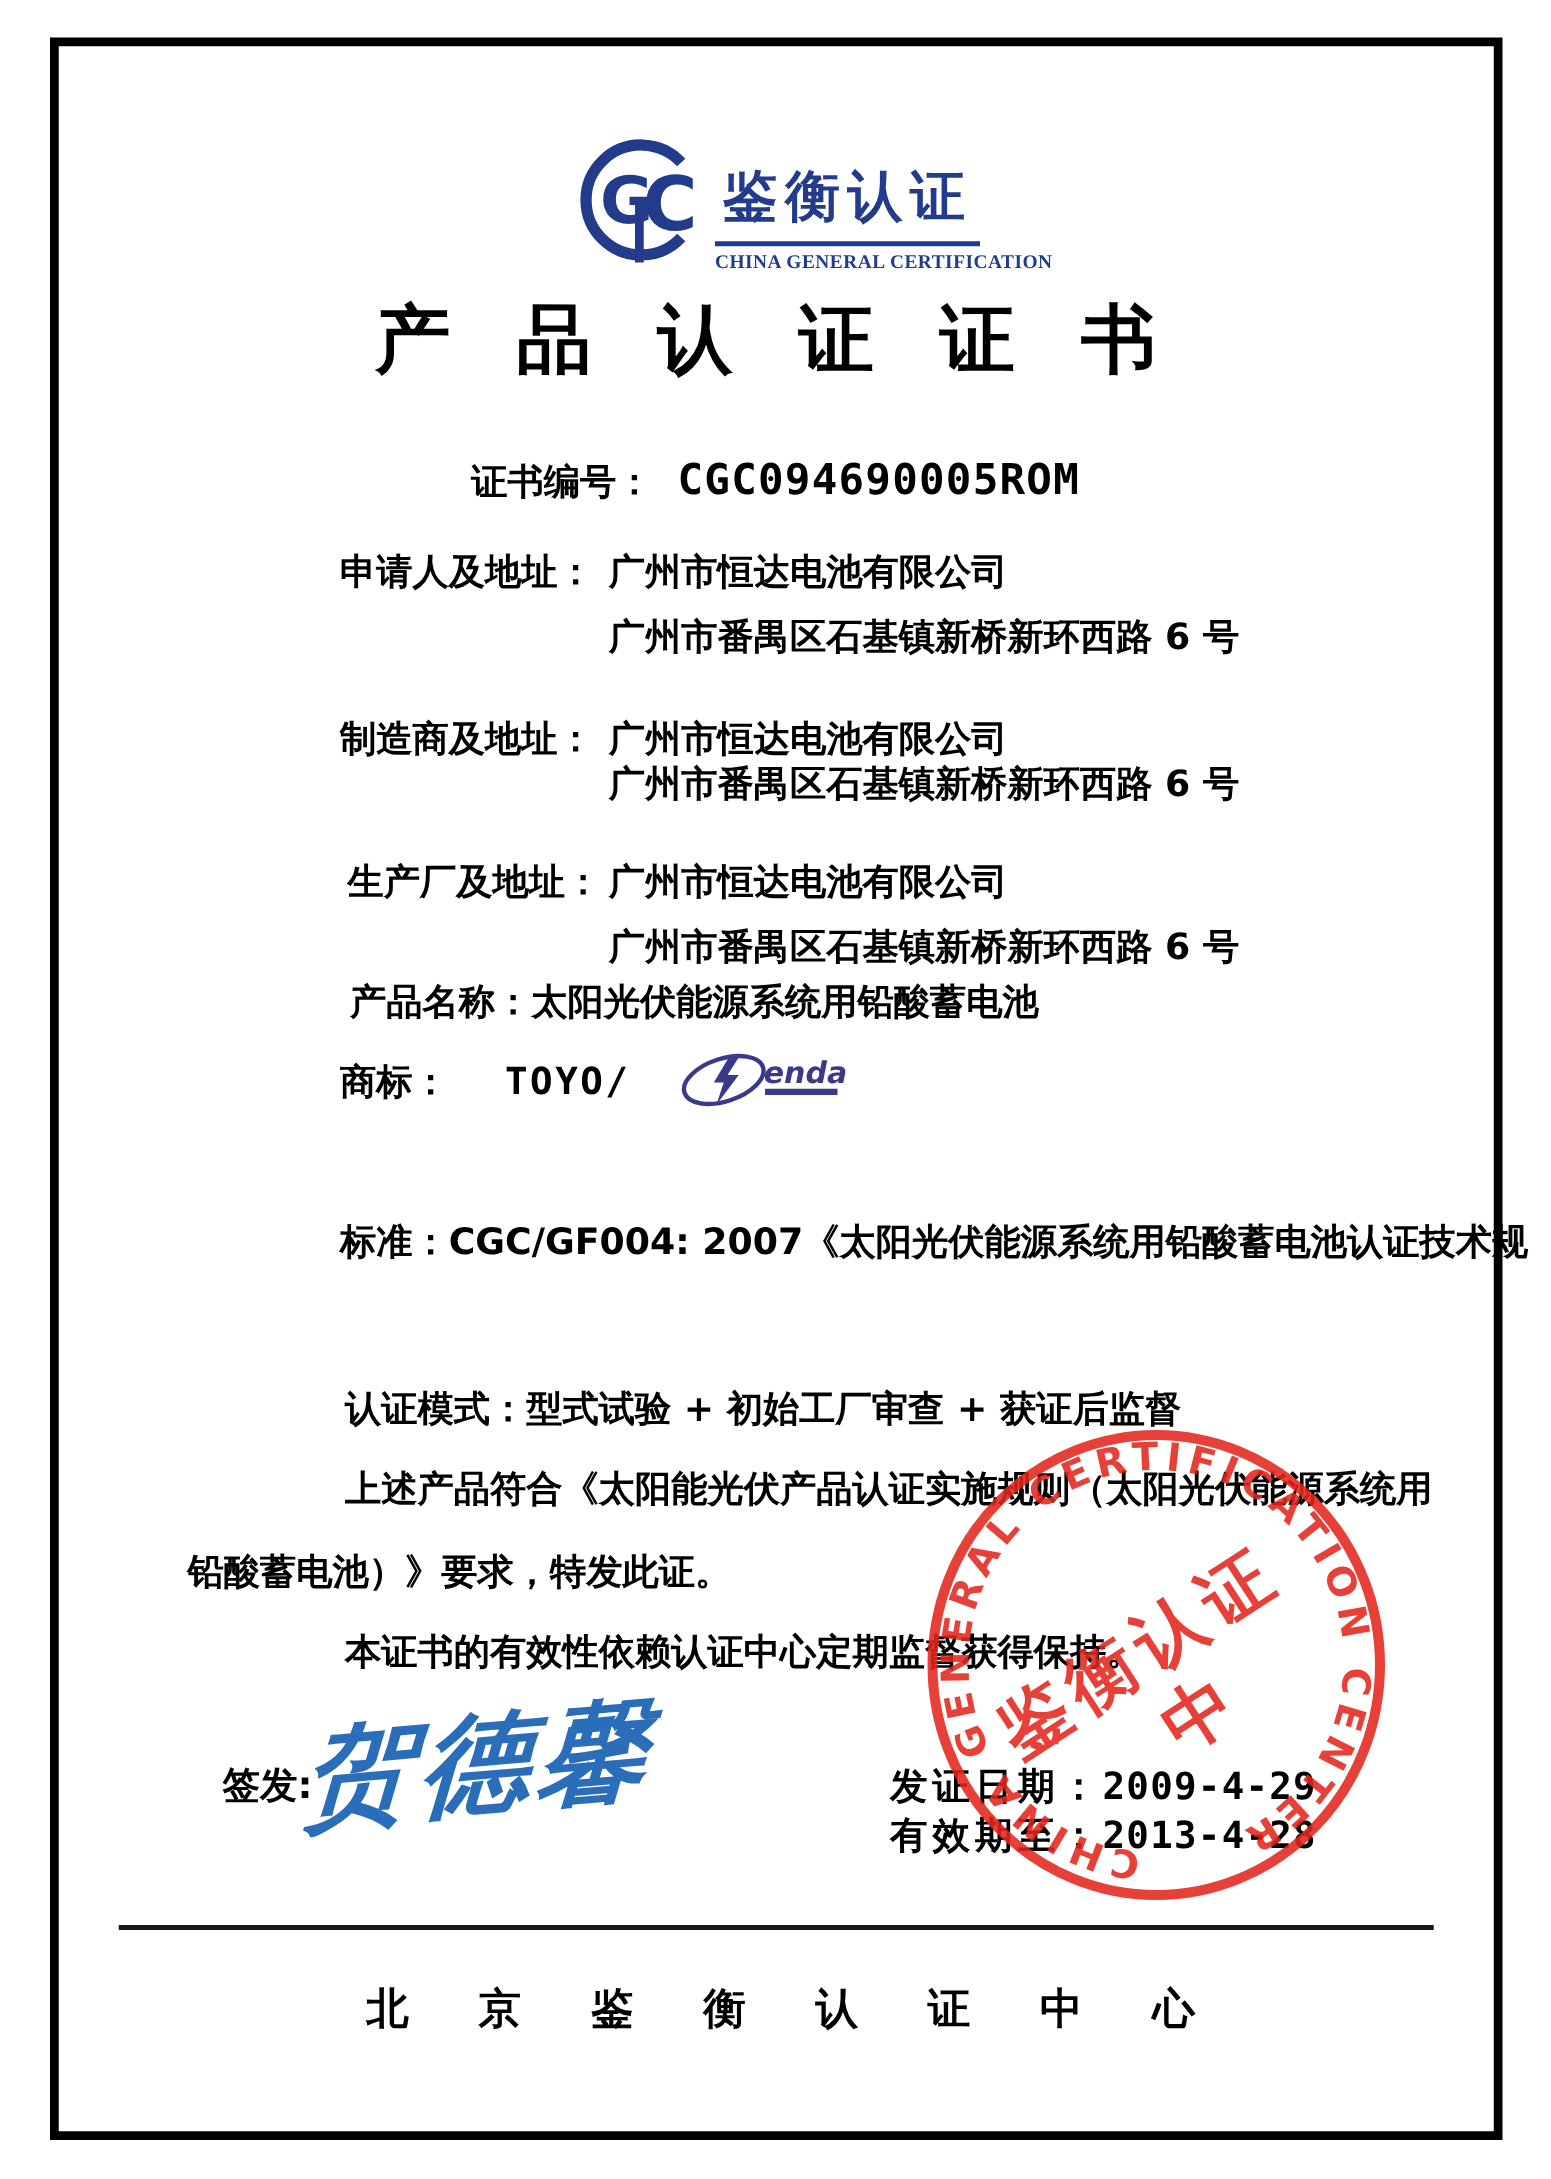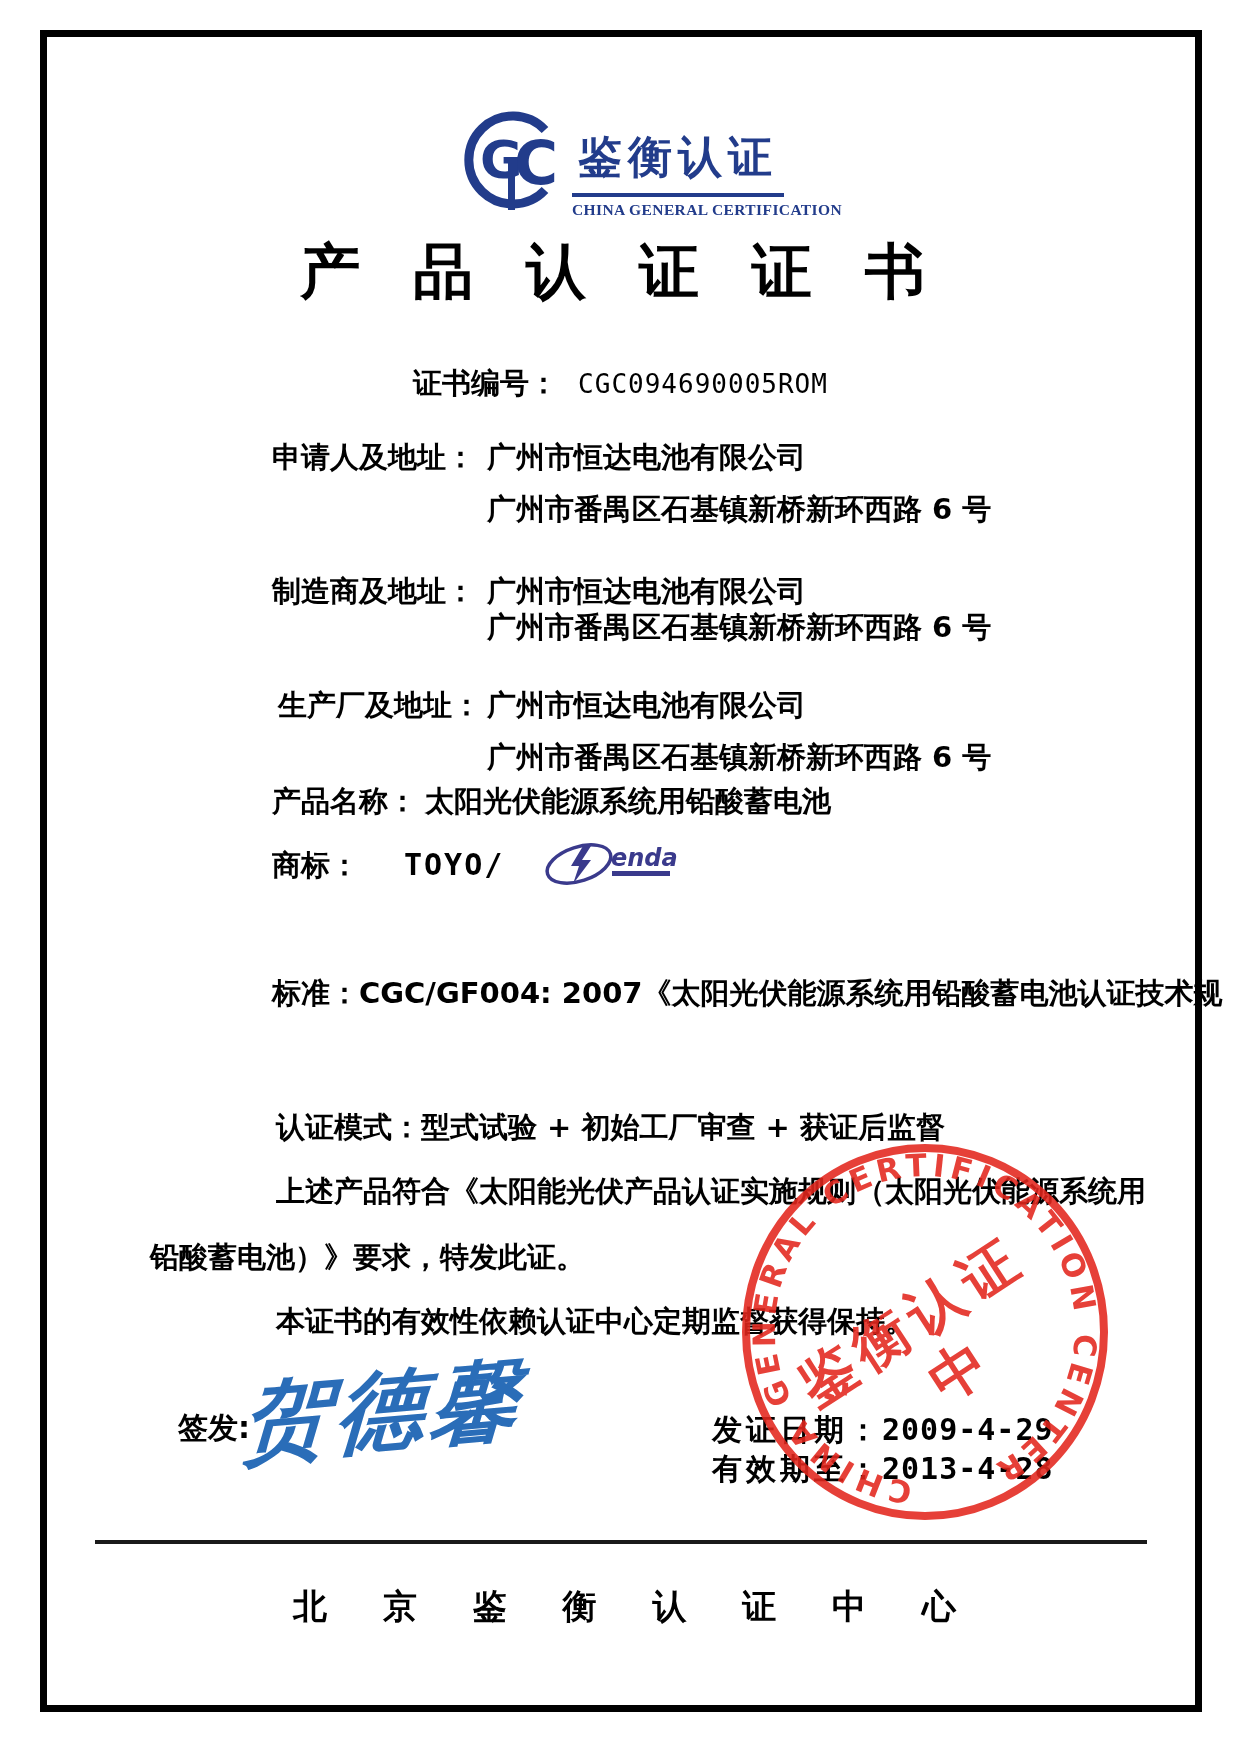--- a/index.html
+++ b/index.html
@@ -18,21 +18,21 @@
   .logo-rule{height:4px;background:#223c8b;margin:6px 0 4px 0;}
   .logo-en{font-family:"Liberation Serif",serif;font-size:15.5px;font-weight:bold;color:#223c8b;letter-spacing:.4px;white-space:nowrap;}
   
   .title{
     position:absolute;left:0;right:0;top:232px;text-align:center;
     font-size:60px;font-weight:bold;letter-spacing:16px;white-space:nowrap;
   }
   
   .certline{position:absolute;left:0;right:0;top:364px;text-align:center;white-space:nowrap;}
   .certline .lbl{font-size:29px;font-weight:bold;}
-  .certline .val{font-family:"DejaVu Sans Mono",monospace;font-size:26px;font-weight:normal;letter-spacing:1px;margin-left:20px;}
+  .certline .val{font-family:"DejaVu Sans Mono",monospace;font-size:34px;font-weight:bold;letter-spacing:1px;margin-left:20px;}
   
   .row{position:absolute;left:272px;white-space:nowrap;font-size:29px;font-weight:bold;}
   .row .lbl{display:inline-block;}
   .addr{position:absolute;left:487px;white-space:nowrap;font-size:29px;font-weight:bold;}
   .para{position:absolute;white-space:nowrap;font-size:29px;font-weight:bold;}
   
   .tm-value{font-family:"DejaVu Sans Mono",monospace;font-size:30px;font-weight:bold;letter-spacing:2px;}
   .enda{position:absolute;left:543px;top:838px;}
   
   .sign-label{position:absolute;left:178px;top:1408px;font-size:30px;font-weight:bold;}
@@ -94,21 +94,21 @@
     <span class="lbl" style="width:215px;margin-top:16px;">制造商及地址：</span><span>广州市恒达电池有限公司</span>
   </div>
   <div class="addr" style="top:608px;">广州市番禺区石基镇新桥新环西路 6 号</div>
 
   <div class="row" style="top:686px;">
     <span class="lbl" style="width:215px;text-align:center;">生产厂及地址：</span><span>广州市恒达电池有限公司</span>
   </div>
   <div class="addr" style="top:738px;">广州市番禺区石基镇新桥新环西路 6 号</div>
 
   <div class="row" style="top:782px;">
-    <span class="lbl" style="width:153px;">产品名称：</span><span>太阳光伏能源系统用铅酸蓄电池</span>
+    <span class="lbl" style="width:153px;text-align:right;">产品名称：</span><span>太阳光伏能源系统用铅酸蓄电池</span>
   </div>
 
   <div class="row" style="top:846px;">
     <span class="lbl" style="width:132px;">商标：</span><span class="tm-value">TOYO/</span>
   </div>
   <div class="enda">
     <svg width="142" height="52" viewBox="0 0 142 52">
       <ellipse cx="36" cy="26" rx="33" ry="17" fill="none" stroke="#3a3a8c" stroke-width="3.5" transform="rotate(-18 36 26)"></ellipse>
       <polygon points="40,8 28,28 36,28 30,46 48,22 39,22 48,8" fill="#3a3a8c"></polygon>
       <text x="68" y="28" font-size="24" font-weight="bold" font-style="italic" fill="#3a3a8c" font-family="DejaVu Sans, sans-serif">enda</text>

